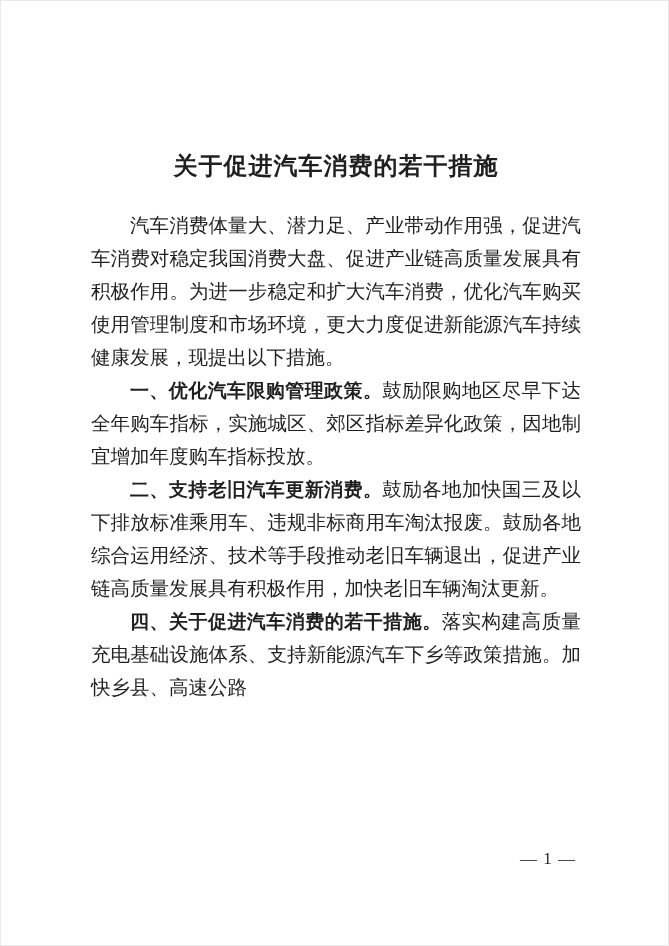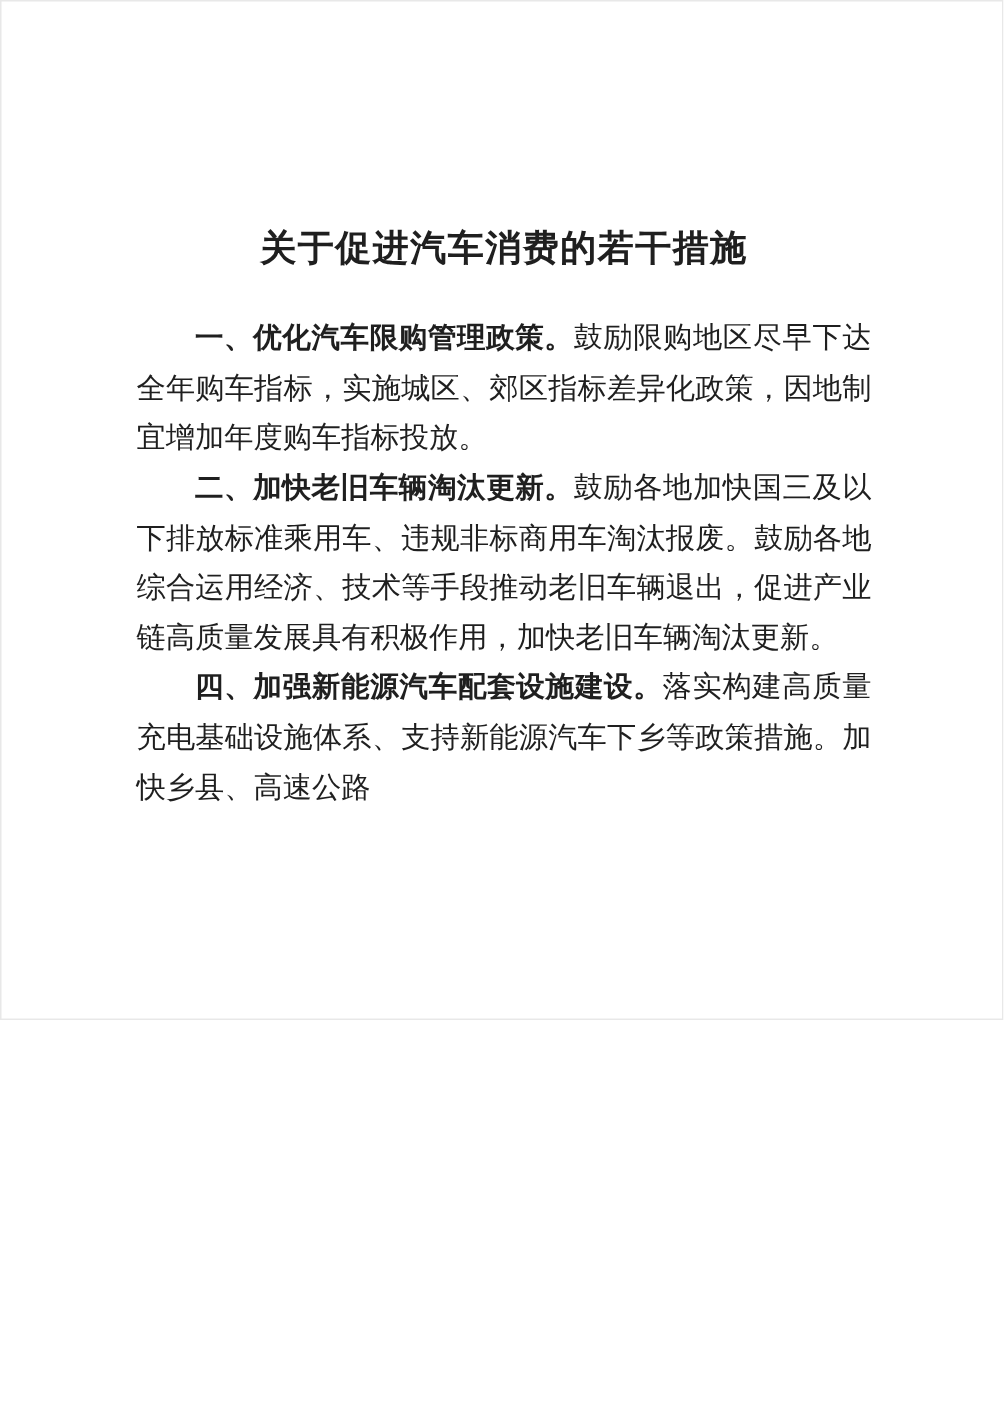--- a/index.html
+++ b/index.html
@@ -3,21 +3,21 @@
 <meta charset="utf-8">
 <style>
   html, body {
     margin: 0;
     padding: 0;
     background: #ffffff;
   }
   .page {
     position: relative;
     width: 669px;
-    height: 680px;
+    height: 946px;
     background: #ffffff;
     box-sizing: border-box;
     border: 1px solid #e8e8e8;
     font-family: "Liberation Serif", "DejaVu Serif", serif;
     color: #1f1f1f;
     overflow: hidden;
   }
   .content {
     position: absolute;
     left: 90px;
@@ -36,45 +36,46 @@
   .para {
     margin: 0;
     font-size: 19.5px;
     line-height: 33px;
     text-align: justify;
     text-indent: 2em;
     font-family: "Liberation Serif", "DejaVu Serif", serif;
   }
   .para-heading {
     font-weight: bold;
-    font-family: Liberation Mono, monospace;
+    font-family: Liberation Sans, sans-serif;
     font-size: 19px;
   }
   .page-footer {
     position: absolute;
     top: 848px;
     right: 92px;
     font-size: 17px;
     letter-spacing: 1px;
     color: #2a2a2a;
     font-family: "Liberation Serif", "DejaVu Serif", serif;
   }
 </style>
 </head>
 <body>
 
 <div class="page">
   <div class="content">
 
     <h1 class="doc-title">关于促进汽车消费的若干措施</h1>
 
+    <p class="para"><span class="para-heading"></span><span>汽车消费体量大、潜力足、产业带动作用强，促进汽车消费对稳定我国消费大盘、促进产业链高质量发展具有积极作用。为进一步稳定和扩大汽车消费，优化汽车购买使用管理制度和市场环境，更大力度促进新能源汽车持续健康发展，现提出以下措施。</span></p>
 
     <p class="para"><span class="para-heading">一、优化汽车限购管理政策。</span><span>鼓励限购地区尽早下达全年购车指标，实施城区、郊区指标差异化政策，因地制宜增加年度购车指标投放。</span></p>
 
-    <p class="para"><span class="para-heading">二、加快老旧车辆淘汰更新。</span><span>鼓励各地加快国三及以下排放标准乘用车、违规非标商用车淘汰报废。鼓励各地综合运用经济、技术等手段推动老旧车辆退出，促进产业链高质量发展具有积极作用，加快老旧车辆淘汰更新。</span></p>
+    <p class="para"><span class="para-heading">二、支持老旧汽车更新消费。</span><span>鼓励各地加快国三及以下排放标准乘用车、违规非标商用车淘汰报废。鼓励各地综合运用经济、技术等手段推动老旧车辆退出，促进产业链高质量发展具有积极作用，加快老旧车辆淘汰更新。</span></p>
 
 
-    <p class="para"><span class="para-heading">四、加强新能源汽车配套设施建设。</span><span>落实构建高质量充电基础设施体系、支持新能源汽车下乡等政策措施。加快乡县、高速公路</span></p>
+    <p class="para"><span class="para-heading">四、关于促进汽车消费的若干措施。</span><span>落实构建高质量充电基础设施体系、支持新能源汽车下乡等政策措施。加快乡县、高速公路</span></p>
 
   </div>
 
   <div class="page-footer">— 1 —</div>
 </div>
 
 </body></html>

